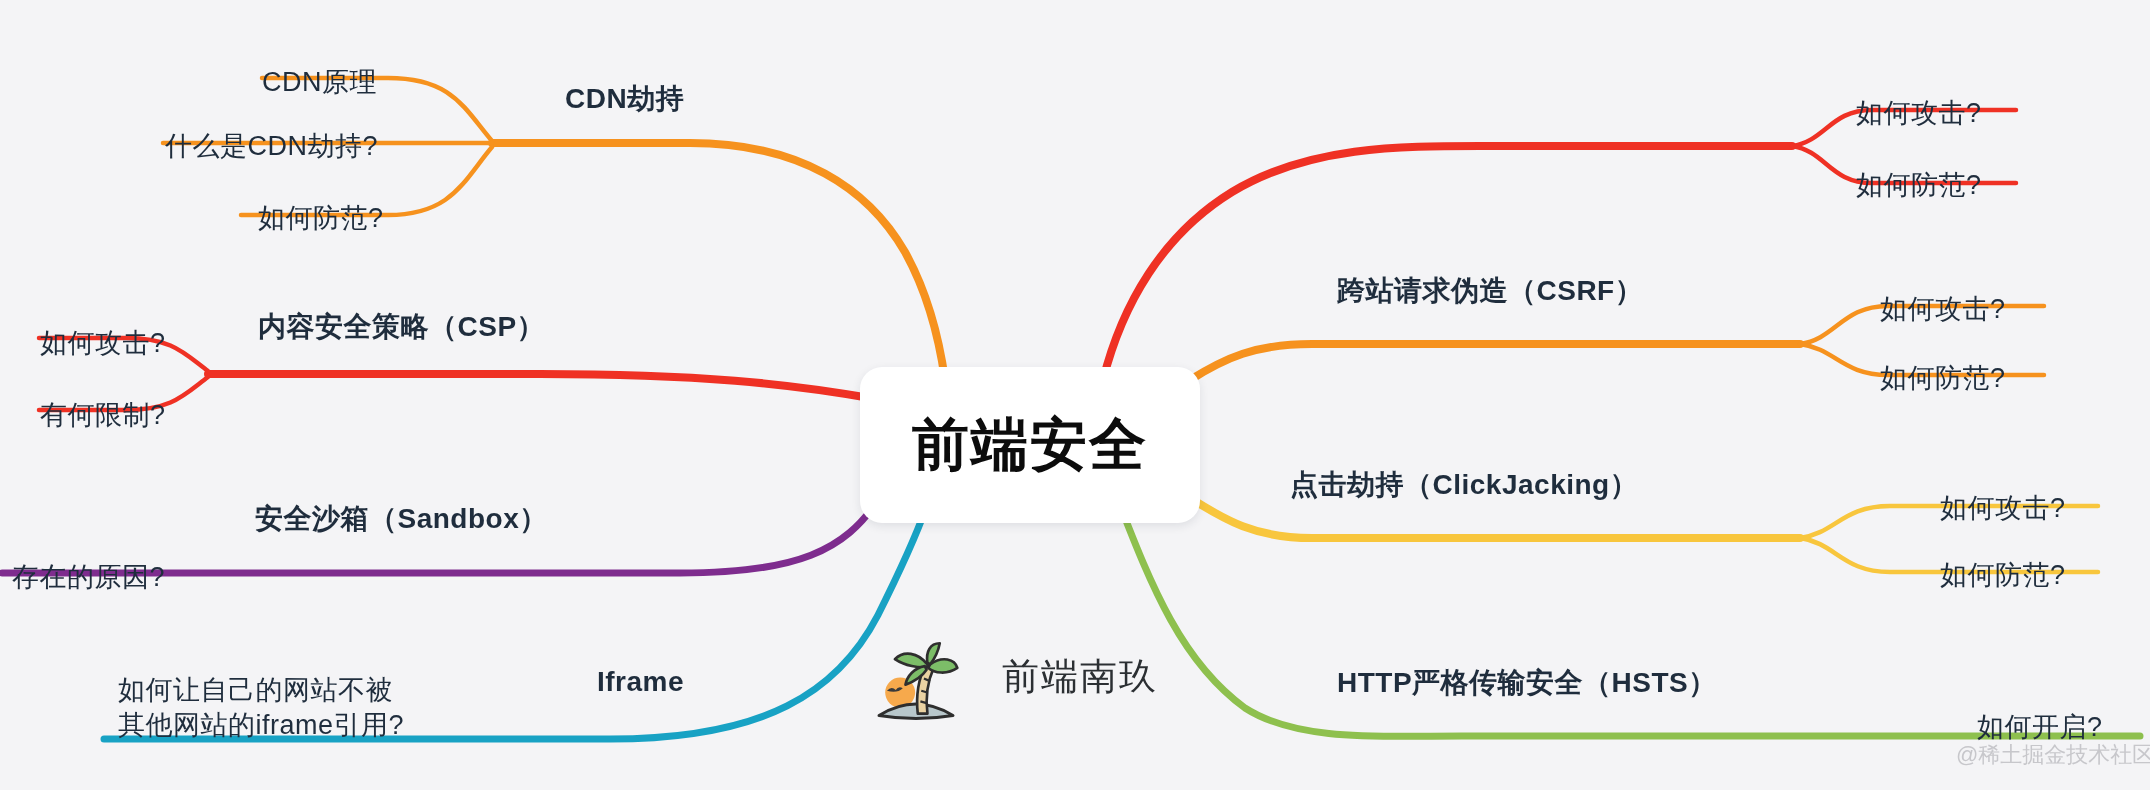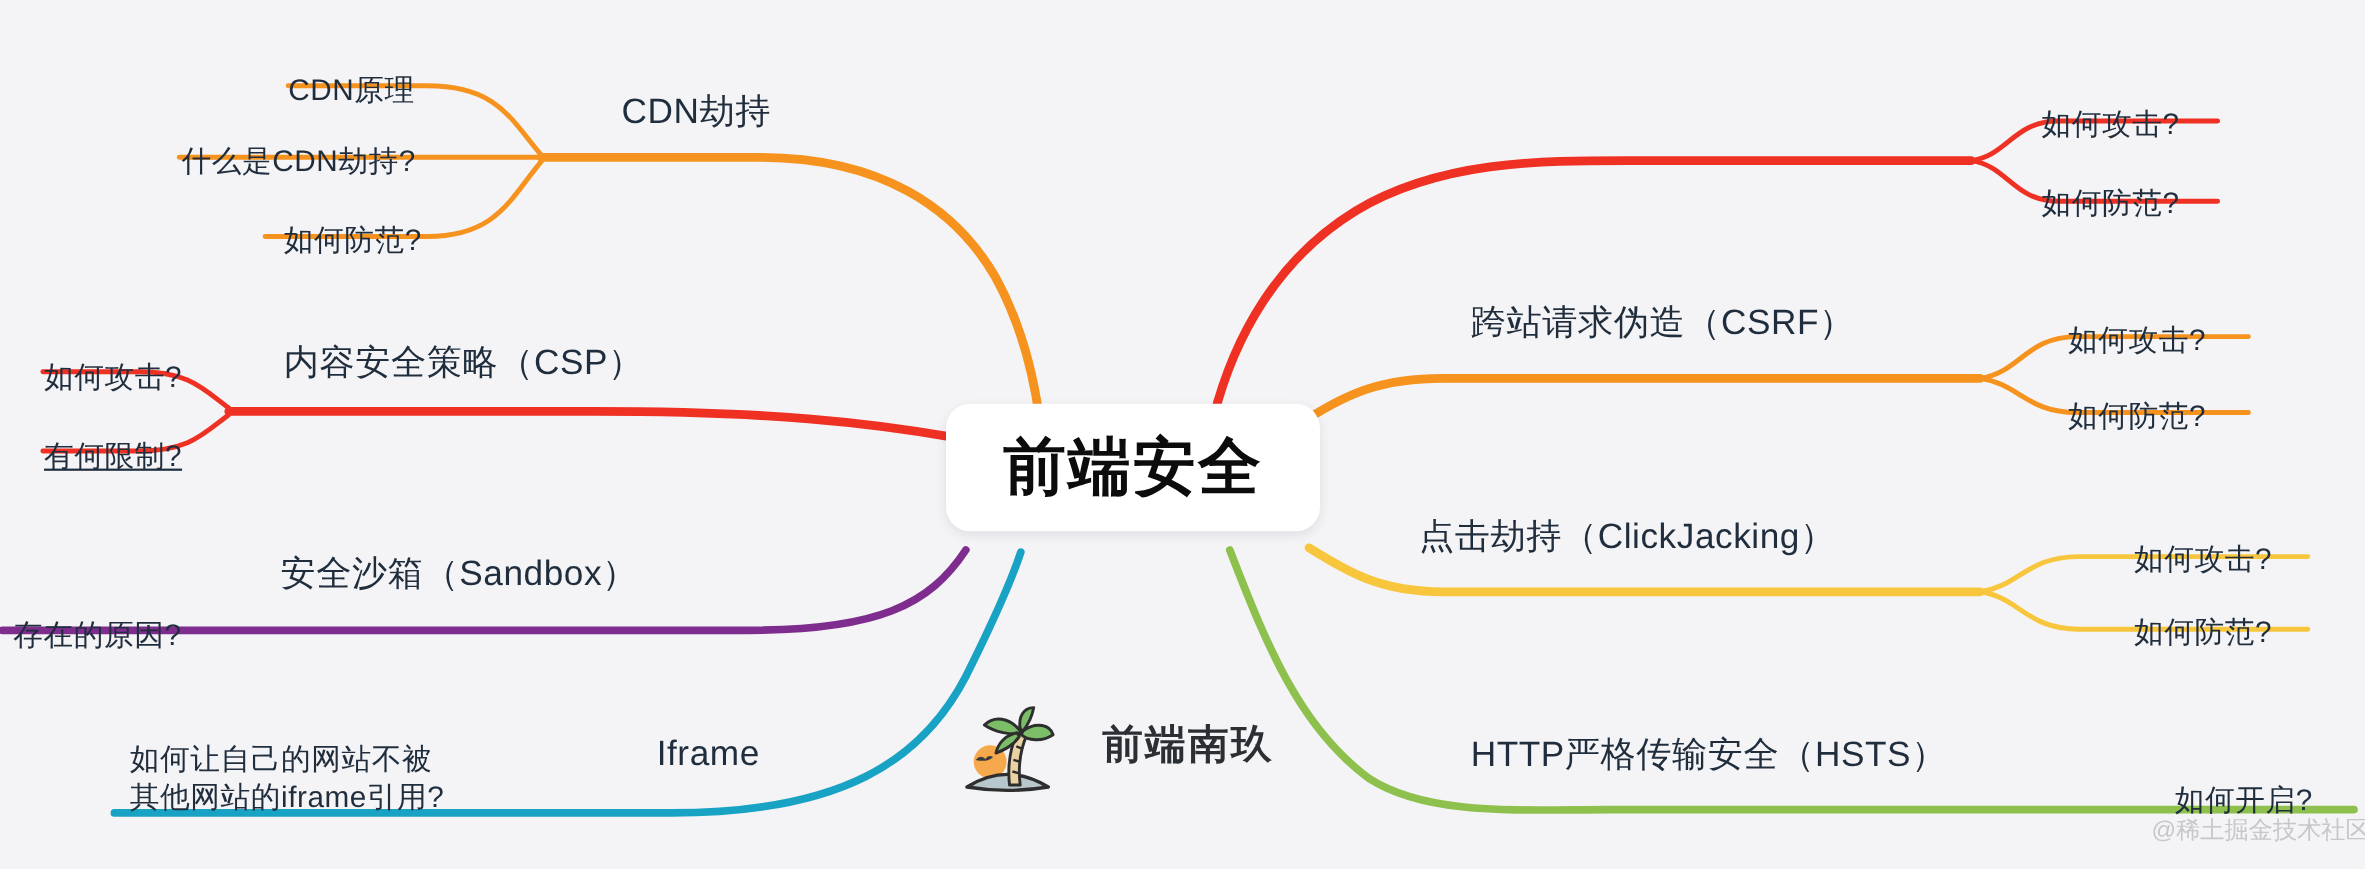--- a/index.html
+++ b/index.html
@@ -5,29 +5,29 @@
   html,body{margin:0;padding:0;background:#e9e9ec;}
   .canvas{
     position:relative;width:2150px;height:790px;overflow:hidden;
     background:#f4f4f6;
     font-family:"Liberation Sans","DejaVu Sans",sans-serif;
   }
   .wires{position:absolute;left:0;top:0;z-index:1;}
   .wires path{fill:none;stroke-linecap:round;}
   .label{position:absolute;z-index:2;color:#1f2d3d;white-space:nowrap;}
   .leaf{font-size:27px;font-weight:400;letter-spacing:0.5px;margin-top:28px;}
-  .btitle{font-size:32px;font-weight:normal;letter-spacing:0.5px;}
+  .btitle{font-size:28px;font-weight:bold;letter-spacing:0.5px;}
   .leaf.wrap{white-space:normal;width:300px;line-height:35px;}
   .center-node{
-    position:absolute;left:860px;top:367px;width:340px;height:116px;z-index:3;
+    position:absolute;left:860px;top:367px;width:340px;height:156px;z-index:3;
     background:#ffffff;border-radius:22px;box-shadow:0 3px 10px rgba(30,40,60,.10);
     display:flex;align-items:center;justify-content:center;
   }
   .center-node .ctext{font-size:57px;font-weight:bold;color:#0c0c0c;letter-spacing:2px;}
-  .signature{position:absolute;left:1002px;top:652px;z-index:2;font-size:37px;font-weight:bold;color:#2b2f33;letter-spacing:2px;white-space:nowrap;}
+  .signature{position:absolute;left:1002px;top:652px;z-index:2;font-size:37px;font-weight:normal;color:#2b2f33;letter-spacing:2px;white-space:nowrap;}
   .watermark{position:absolute;left:1956px;top:740px;z-index:2;font-size:22px;color:#c7c7cb;white-space:nowrap;}
   .palm{position:absolute;left:872px;top:638px;width:88px;height:88px;z-index:2;}
 </style>
 </head>
 <body>
 
 <div class="canvas">
 
   <svg class="wires" width="2150" height="790" viewBox="0 0 2150 790">
 
@@ -58,21 +58,21 @@
 
     <path d="M 1118 500 C 1152 588 1182 662 1245 708 C 1298 742 1382 736 1462 736 H 2140" stroke-width="7" stroke="#8EC04E"></path>
   </svg>
 
   <div class="label leaf" style="left:262px;top:36px;">CDN原理</div>
   <div class="label leaf" style="left:165px;top:100px;">什么是CDN劫持?</div>
   <div class="label leaf" style="left:258px;top:172px;">如何防范?</div>
   <div class="label btitle" style="left:565px;top:80px;">CDN劫持</div>
 
   <div class="label leaf" style="left:40px;top:297px;">如何攻击?</div>
-  <div class="label leaf" style="left:40px;top:369px;text-decoration:underline;">有何限制?</div>
+  <div class="label leaf" style="left:40px;top:369px;">有何限制?</div>
   <div class="label btitle" style="left:258px;top:308px;">内容安全策略（CSP）</div>
 
   <div class="label leaf" style="left:12px;top:531px;">存在的原因?</div>
   <div class="label leaf wrap" style="left:118px;top:645px;">如何让自己的网站不被其他网站的iframe引用?</div>
 
   <div class="label btitle" style="left:255px;top:500px;">安全沙箱（Sandbox）</div>
   <div class="label btitle" style="left:597px;top:666px;">Iframe</div>
 
   <div class="label leaf" style="left:1856px;top:67px;">如何攻击?</div>
   <div class="label leaf" style="left:1856px;top:139px;">如何防范?</div>

